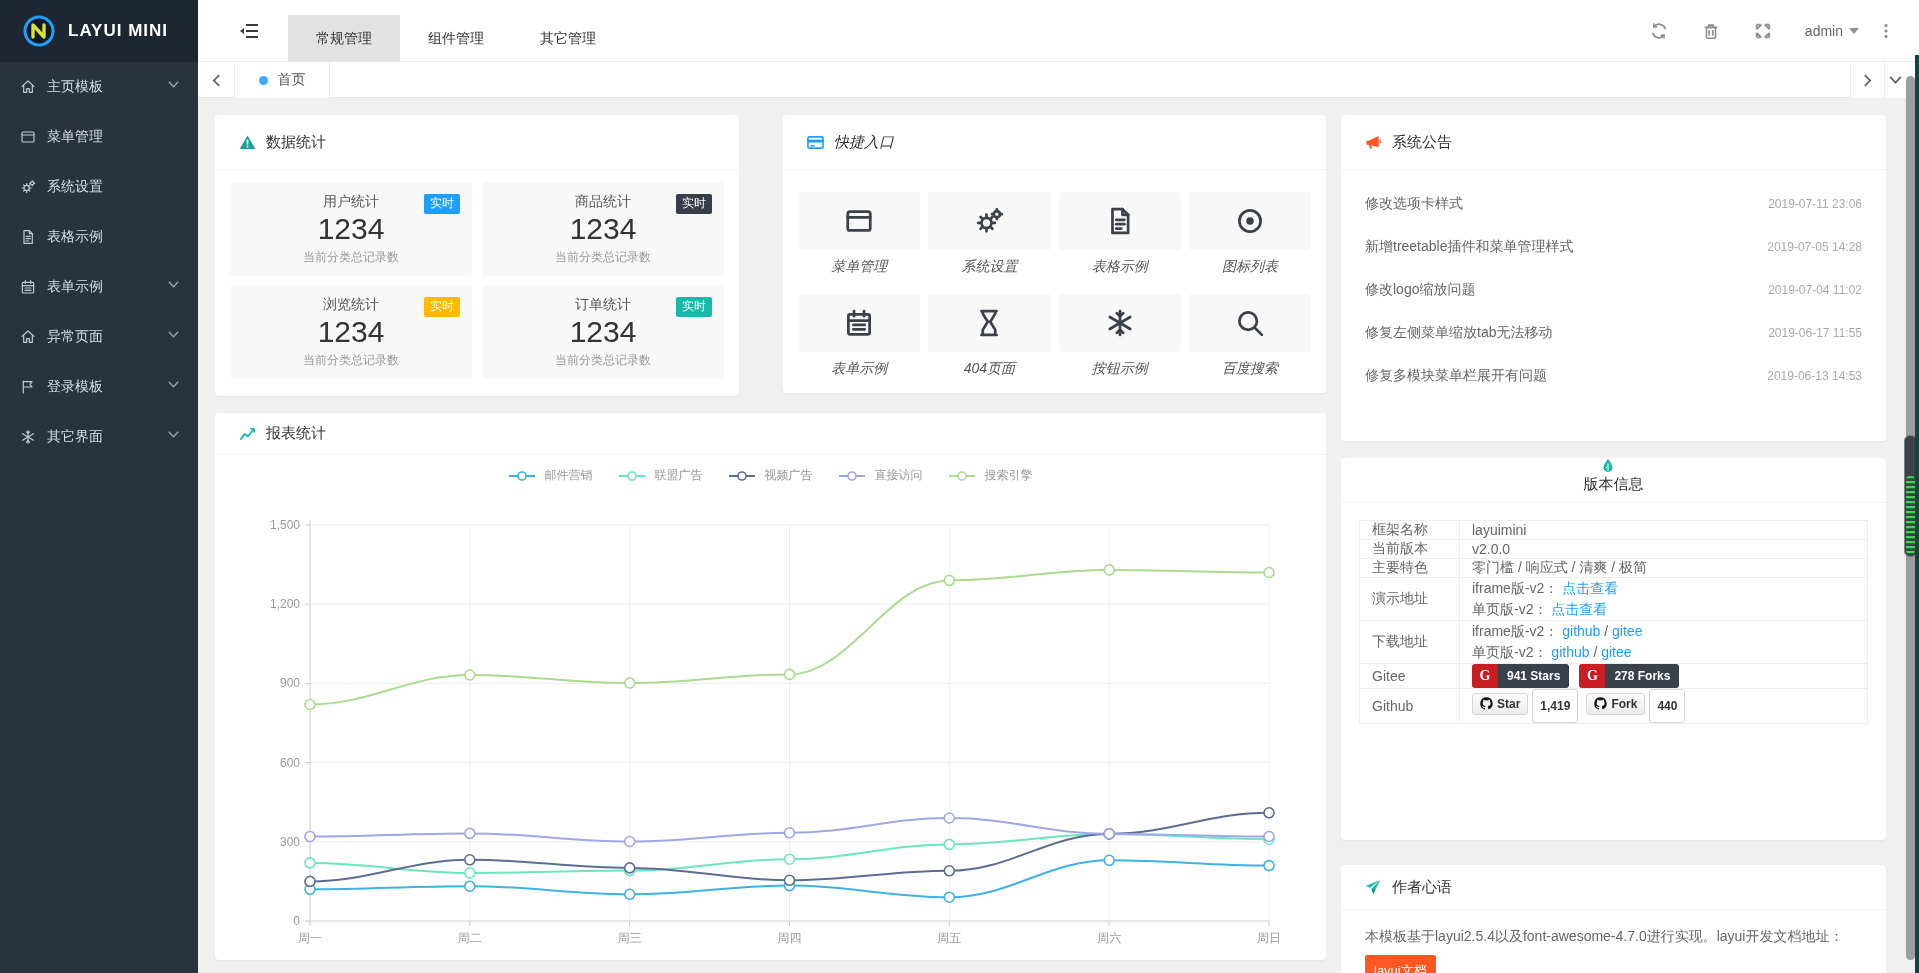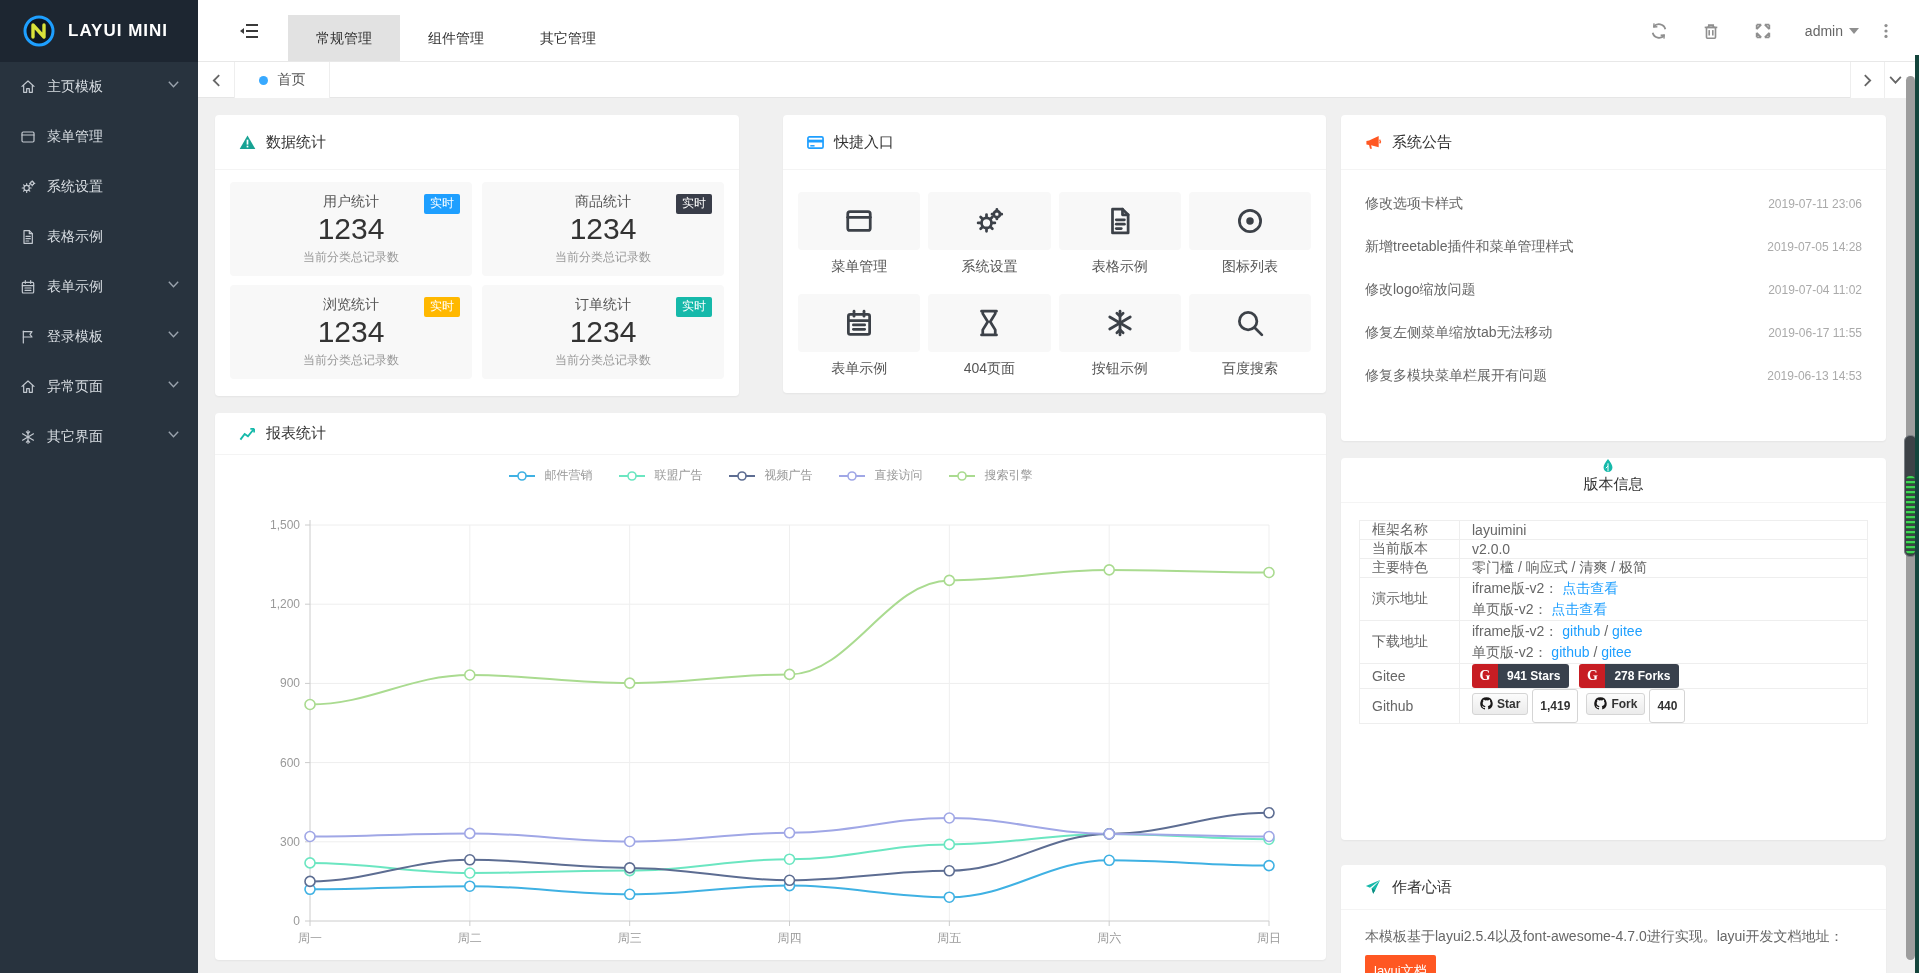--- a/index.html
+++ b/index.html
@@ -34,21 +34,21 @@
   .page-tab .dot { width:9px; height:9px; border-radius:50%; background:#38a9ff; margin-right:10px; }
   #tab-next { position:absolute; right:35px; top:0; width:34px; height:36px; border-left:1px solid #eee; display:flex; align-items:center; justify-content:center; color:#666; cursor:pointer; background:#fff;}
   #tab-more { position:absolute; right:13px; top:0; width:22px; height:36px; border-left:1px solid #eee; display:flex; align-items:center; justify-content:center; color:#666; cursor:pointer; background:#fff;}
 
   
   #content { position:absolute; left:198px; top:98px; right:0; bottom:0; }
   .card { position:absolute; background:#fff; border-radius:4px; box-shadow:0 1px 2px rgba(0,0,0,.05); }
   .card-hd { height:55px; display:flex; align-items:center; padding:0 24px; border-bottom:1px solid #f4f4f4; font-size:15px; color:#333; }
   .card-hd .c-icon { width:17px; height:17px; margin-right:10px; }
   #card-stats  { left:17px;  top:17px;  width:524px;  height:281px;text-align:center; }
-  #card-quick  { left:585px; top:17px;  width:543px;  height:278px; }
+  #card-quick  { left:585px; top:17px;  width:543px;  height:278px;font-style:italic; }
   #card-news   { left:1143px;top:17px;  width:545px;  height:326px; }
   #card-report { left:17px;  top:315px; width:1111px; height:547px; }
   #card-report .card-hd { height:42px; font-size:15px; }
   #card-version{ left:1143px;top:360px; width:545px;  height:382px; overflow:hidden; }
   #card-version .card-hd { height:45px;flex-direction:column; }
   #card-author { left:1143px;top:767px; width:545px;  height:320px; overflow:hidden; }
   #card-author .card-hd { height:45px; }
 
   
   #stats-grid { padding:12px 15px; display:grid; grid-template-columns:1fr 1fr; gap:9px 10px; }
@@ -172,38 +172,38 @@
         <span class="s-label">表单示例</span>
         <span class="s-arrow">
           <svg viewBox="0 0 14 9" width="11" height="7" fill="none" stroke="currentColor" stroke-width="1.8">
             <path d="M1 1 L7 7.5 L13 1"></path>
           </svg>
         </span>
       </div>
       <div class="side-item">
         <span class="s-icon">
           <svg viewBox="0 0 24 24" width="16" height="16" fill="none" stroke="currentColor" stroke-width="1.8" stroke-linecap="round" stroke-linejoin="round">
-            <line x1="5" y1="3" x2="5" y2="21"></line>
-            <path d="M5 4 h13 l-3 4 3 4 H5"></path>
-          </svg>
-        </span>
-        <span class="s-label">登录模板</span>
+            <path d="M3 11 L12 3 L21 11 M5.5 9.5 V20 H10 v-5.5 h4 V20 h4.5 V9.5"></path>
+          </svg>
+        </span>
+        <span class="s-label">异常页面</span>
         <span class="s-arrow">
           <svg viewBox="0 0 14 9" width="11" height="7" fill="none" stroke="currentColor" stroke-width="1.8">
             <path d="M1 1 L7 7.5 L13 1"></path>
           </svg>
         </span>
       </div>
       <div class="side-item">
         <span class="s-icon">
           <svg viewBox="0 0 24 24" width="16" height="16" fill="none" stroke="currentColor" stroke-width="1.8" stroke-linecap="round" stroke-linejoin="round">
-            <path d="M3 11 L12 3 L21 11 M5.5 9.5 V20 H10 v-5.5 h4 V20 h4.5 V9.5"></path>
-          </svg>
-        </span>
-        <span class="s-label">异常页面</span>
+            <line x1="5" y1="3" x2="5" y2="21"></line>
+            <path d="M5 4 h13 l-3 4 3 4 H5"></path>
+          </svg>
+        </span>
+        <span class="s-label">登录模板</span>
         <span class="s-arrow">
           <svg viewBox="0 0 14 9" width="11" height="7" fill="none" stroke="currentColor" stroke-width="1.8">
             <path d="M1 1 L7 7.5 L13 1"></path>
           </svg>
         </span>
       </div>
       <div class="side-item">
         <span class="s-icon">
           <svg viewBox="0 0 24 24" width="16" height="16" fill="none" stroke="currentColor" stroke-width="1.8" stroke-linecap="round" stroke-linejoin="round">
             <line x1="12" y1="2.5" x2="12" y2="21.5"></line>

